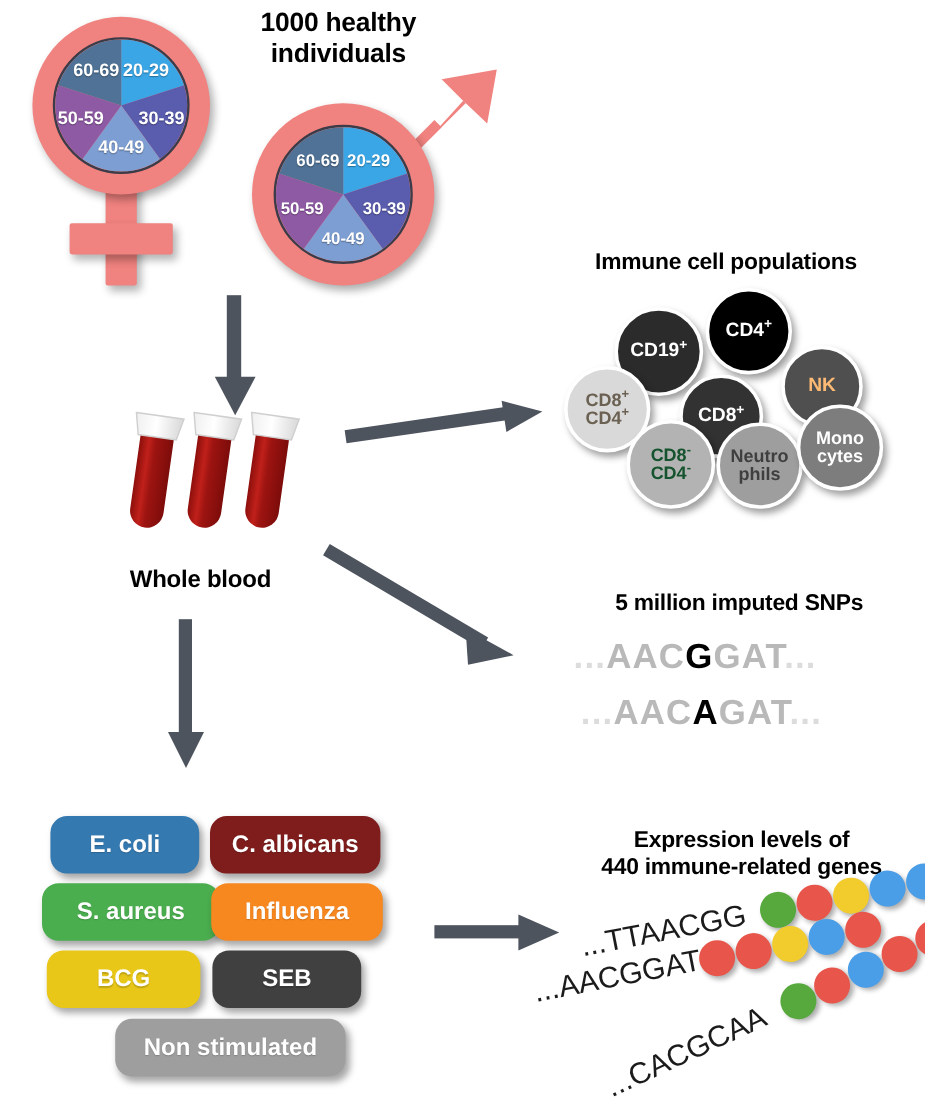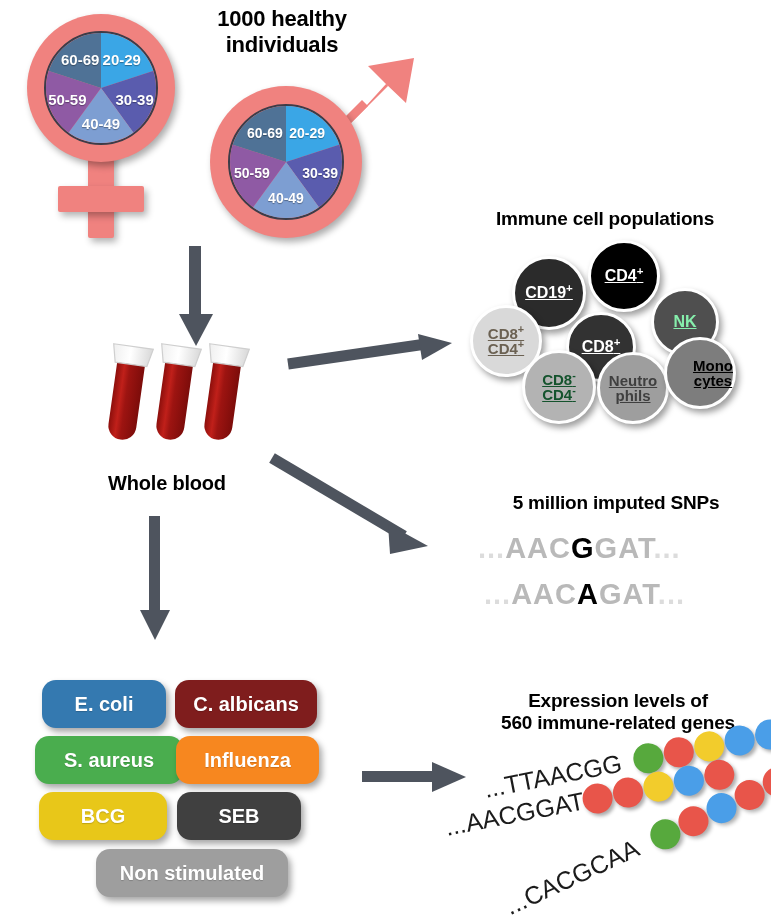--- a/index.html
+++ b/index.html
@@ -69,21 +69,20 @@
     border-radius:50%;
     border:3px solid #ffffff;
     box-sizing:border-box;
     display:flex;
     align-items:center;
     justify-content:center;
     text-align:center;
     font-weight:bold;
     line-height:1.02;
     box-shadow:3px 4px 6px rgba(0,0,0,0.38);
-    text-decoration:underline;
   }
   .cell sup{font-size:.72em;line-height:0;vertical-align:super;}
 
   
   .snp-row{
     position:absolute;
     white-space:nowrap;
     font-family:"Liberation Sans", sans-serif;
     font-weight:bold;
     color:#b9b9b9;
@@ -241,36 +240,36 @@
 
   <div class="heading abs" style="left:455px;top:208px;width:300px;font-size:19px;">Immune cell populations</div>
 
   <div class="abs" id="immune-cells" style="left:0;top:0;width:771px;height:430px;">
       <div class="cell" style="left: 512px; top: 256px; width: 74px; height: 74px; background: rgb(43, 43, 43); color: rgb(255, 255, 255); font-size: 16px; z-index: 10;">
         <span>CD19<sup>+</sup></span>
       </div>
       <div class="cell" style="left: 588px; top: 240px; width: 72px; height: 72px; background: rgb(0, 0, 0); color: rgb(255, 255, 255); font-size: 16px; z-index: 11;">
         <span>CD4<sup>+</sup></span>
       </div>
-      <div class="cell" style="left: 651px; top: 288px; width: 68px; height: 68px; background: rgb(79, 79, 79); color: #86efac; font-size: 16px; z-index: 12;">
+      <div class="cell" style="left: 651px; top: 288px; width: 68px; height: 68px; background: rgb(79, 79, 79); color: #fdba74; font-size: 16px; z-index: 12;">
         <span>NK</span>
       </div>
       <div class="cell" style="left: 470px; top: 305px; width: 72px; height: 72px; background: rgb(217, 217, 217); color: rgb(107, 97, 82); font-size: 15px; z-index: 13;">
         <span>CD8<sup>+</sup><br>CD4<sup>+</sup></span>
       </div>
       <div class="cell" style="left: 566px; top: 312px; width: 70px; height: 70px; background: rgb(50, 50, 50); color: rgb(255, 255, 255); font-size: 16px; z-index: 14;">
         <span>CD8<sup>+</sup></span>
       </div>
       <div class="cell" style="left: 522px; top: 350px; width: 74px; height: 74px; background: rgb(179, 179, 179); color: #14532d; font-size: 15px; z-index: 15;">
         <span>CD8<sup>-</sup><br>CD4<sup>-</sup></span>
       </div>
       <div class="cell" style="left: 597px; top: 352px; width: 72px; height: 72px; background: rgb(158, 158, 158); color: rgb(63, 63, 63); font-size: 15px; z-index: 16;">
         <span>Neutro<br>phils</span>
       </div>
-      <div class="cell" style="left: 664px; top: 337px; width: 72px; height: 72px; background: rgb(125, 125, 125); color: #000000; font-size: 15px; z-index: 17; justify-content: flex-end;">
+      <div class="cell" style="left: 664px; top: 337px; width: 72px; height: 72px; background: rgb(125, 125, 125); color: #ffffff; font-size: 15px; z-index: 17;">
         <span>Mono<br>cytes</span>
       </div>
     </div>
 
   <div class="heading abs" style="left:466px;top:492px;width:300px;font-size:19px;">5 million imputed SNPs</div>
 
   <div class="abs" id="snp-block" style="left:478px;top:532px;width:280px;height:90px;">
       <div class="snp-row" style="left: 0px; top: 0px; font-size: 29px;"><span class="fade-l">...</span><span>AAC</span><span class="hi">G</span><span>GAT</span><span class="fade-r">...</span></div>
       <div class="snp-row" style="left: 6px; top: 46px; font-size: 29px;"><span class="fade-l">...</span><span>AAC</span><span class="hi">A</span><span>GAT</span><span class="fade-r">...</span></div>
     </div>
@@ -299,21 +298,21 @@
       </div>
     </div>
 
   <svg class="arrow-svg" style="left:362px;top:758px;" width="106" height="40" viewBox="0 0 106 40">
     <rect x="0" y="13" width="76" height="11" fill="#4e545e"></rect>
     <path d="M70 4 L104 19 L70 34 Z" fill="#4e545e"></path>
   </svg>
 
   <div class="heading abs" style="left:468px;top:690px;width:300px;font-size:19px;">
     <div>Expression levels of</div>
-    <div>560 immune-related genes</div>
+    <div>440 immune-related genes</div>
   </div>
 
   <div class="abs" id="expr-block" style="left:440px;top:740px;width:331px;height:182px;">
       <div class="strand" style="left: 45px; top: 52px; width: 300px; height: 2px; transform: rotate(-11deg);">
         <div class="strand-text" style="font-size: 25px; left: 0px; top: -17px;">...TTAACGG</div>
         <div class="dot" style="width: 30px; height: 30px; background: rgb(87, 169, 61); left: 152px; top: -17px;"></div>
         <div class="dot" style="width: 30px; height: 30px; background: rgb(232, 85, 74); left: 183px; top: -17px;"></div>
         <div class="dot" style="width: 30px; height: 30px; background: rgb(242, 204, 44); left: 214px; top: -17px;"></div>
         <div class="dot" style="width: 30px; height: 30px; background: rgb(74, 158, 232); left: 245px; top: -17px;"></div>
         <div class="dot" style="width: 30px; height: 30px; background: rgb(74, 158, 232); left: 276px; top: -17px;"></div>

